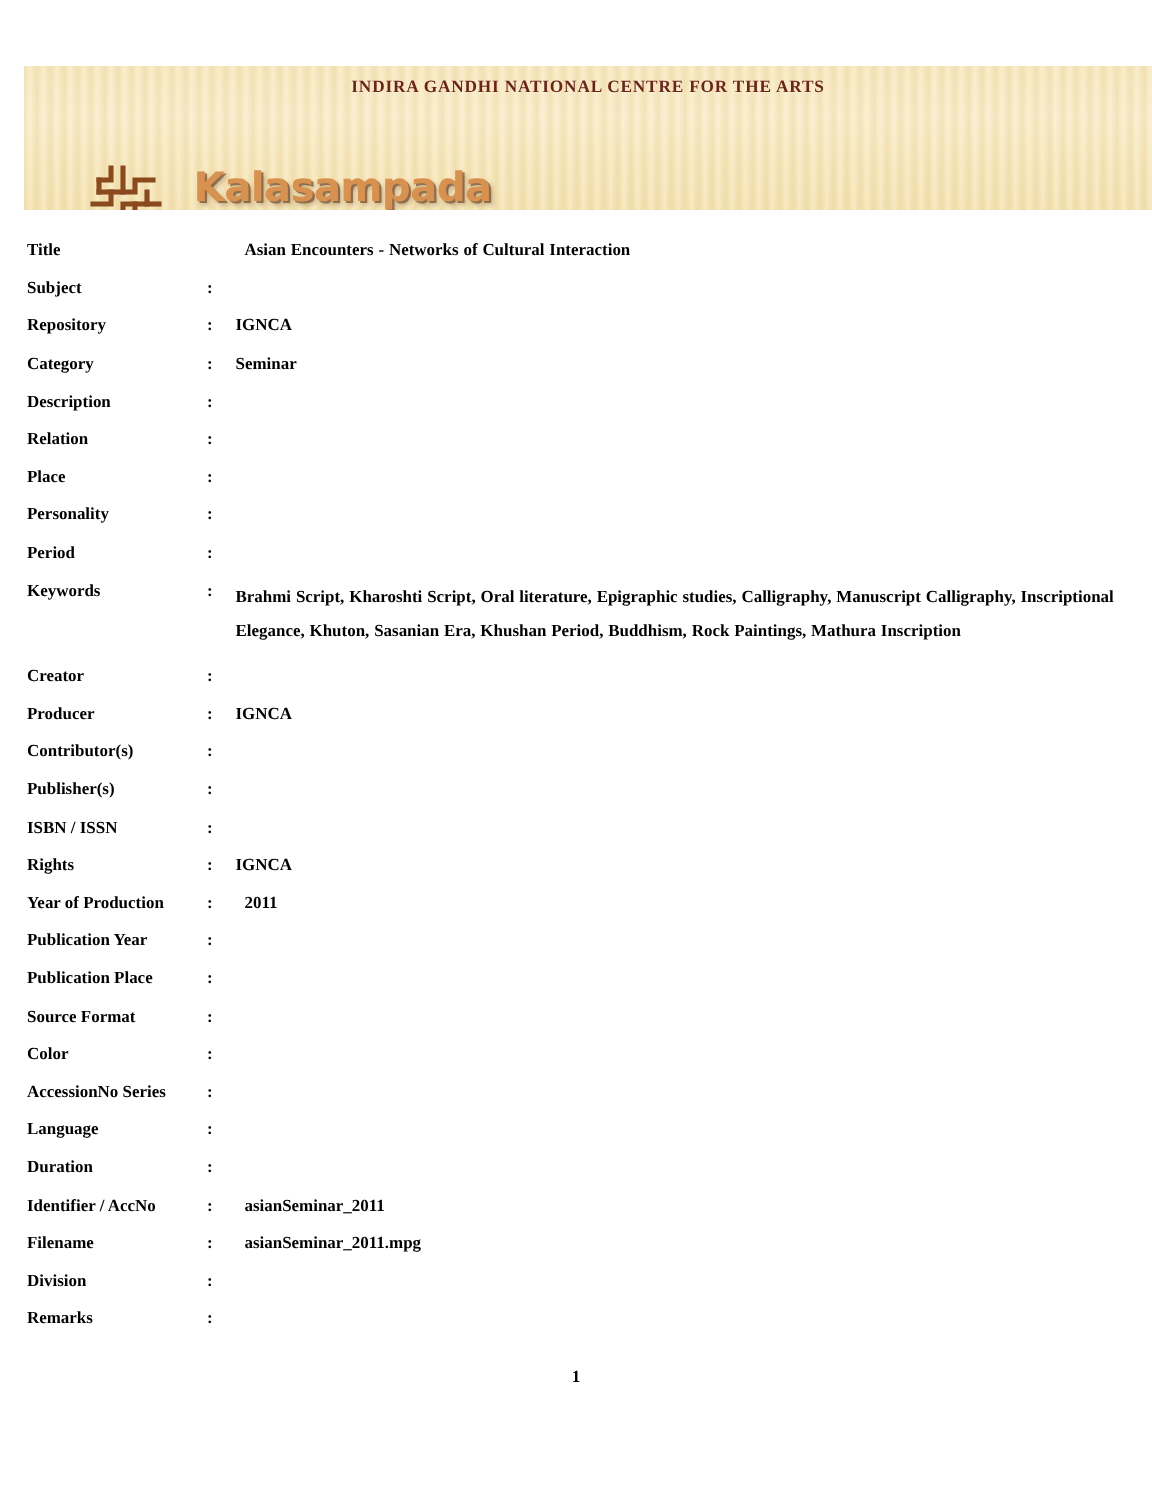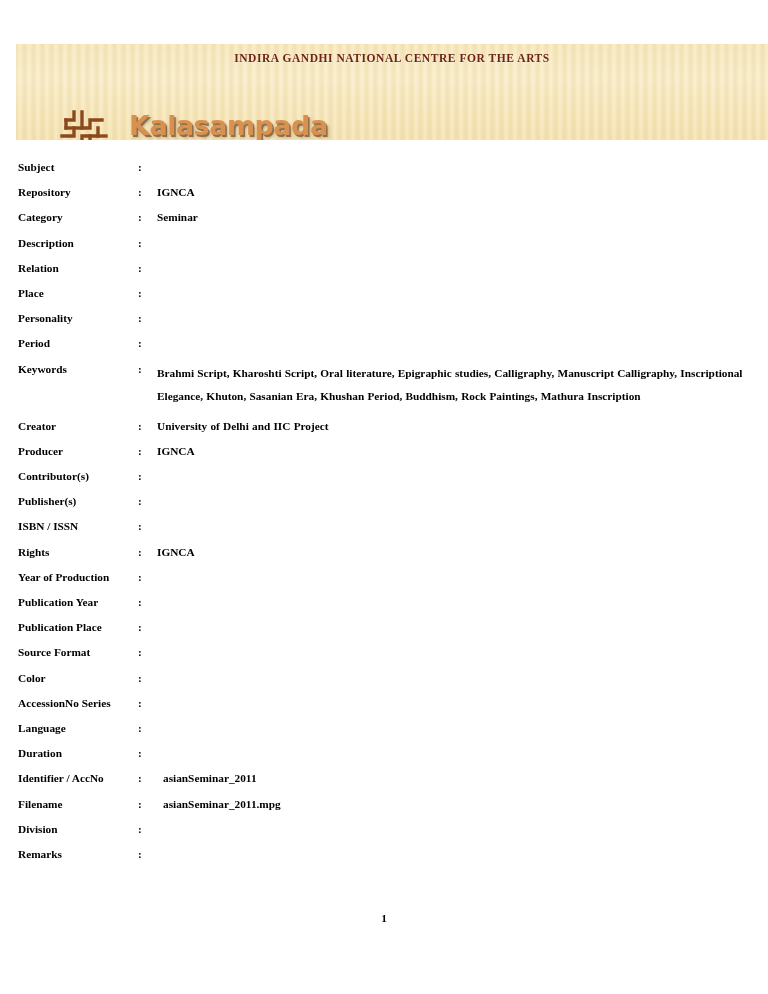--- a/index.html
+++ b/index.html
@@ -150,20 +150,25 @@
       </g>
     </svg>
   </div>
 
   <div class="wordmark">Kalasampada</div>
 
 </div>
 
 <div class="record" id="record-body">
     <div class="row">
+      <div class="label">Title</div>
+      <div class="colon"></div>
+      <div class="value single title-val">Asian Encounters - Networks of Cultural Interaction</div>
+    </div>
+    <div class="row">
       <div class="label">Subject</div>
       <div class="colon">:</div>
     </div>
     <div class="row">
       <div class="label">Repository</div>
       <div class="colon">:</div>
       <div class="value single">IGNCA</div>
     </div>
     <div class="row">
       <div class="label">Category</div>
@@ -195,21 +200,20 @@
       <div class="value single"></div>
     </div>
     <div class="row">
       <div class="label">Keywords</div>
       <div class="colon">:</div>
       <div class="value">Brahmi Script, Kharoshti Script, Oral literature, Epigraphic studies, Calligraphy, Manuscript Calligraphy, Inscriptional Elegance, Khuton, Sasanian Era, Khushan Period, Buddhism, Rock Paintings, Mathura Inscription</div>
     </div>
     <div class="row">
       <div class="label">Creator</div>
       <div class="colon">:</div>
-      <div class="value single">University of Delhi and IIC Project</div>
     </div>
     <div class="row">
       <div class="label">Producer</div>
       <div class="colon">:</div>
       <div class="value single">IGNCA</div>
     </div>
     <div class="row">
       <div class="label">Contributor(s)</div>
       <div class="colon">:</div>
       <div class="value single"></div>
@@ -225,20 +229,21 @@
       <div class="value single"></div>
     </div>
     <div class="row">
       <div class="label">Rights</div>
       <div class="colon">:</div>
       <div class="value single">IGNCA</div>
     </div>
     <div class="row">
       <div class="label">Year of Production</div>
       <div class="colon">:</div>
+      <div class="value single indent">2011</div>
     </div>
     <div class="row">
       <div class="label">Publication Year</div>
       <div class="colon">:</div>
       <div class="value single"></div>
     </div>
     <div class="row">
       <div class="label">Publication Place</div>
       <div class="colon">:</div>
       <div class="value single"></div>

